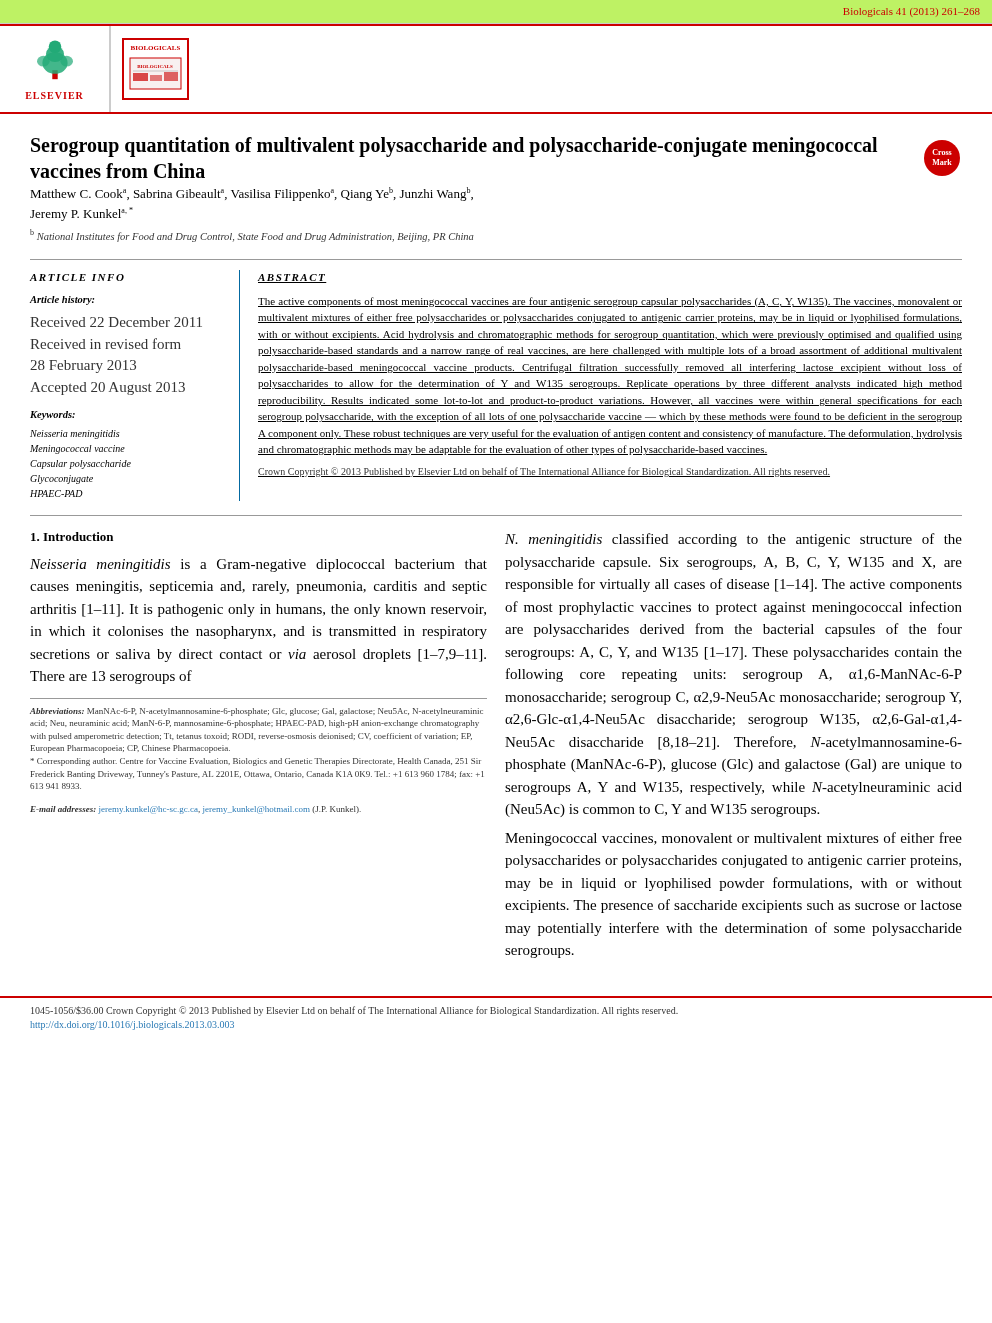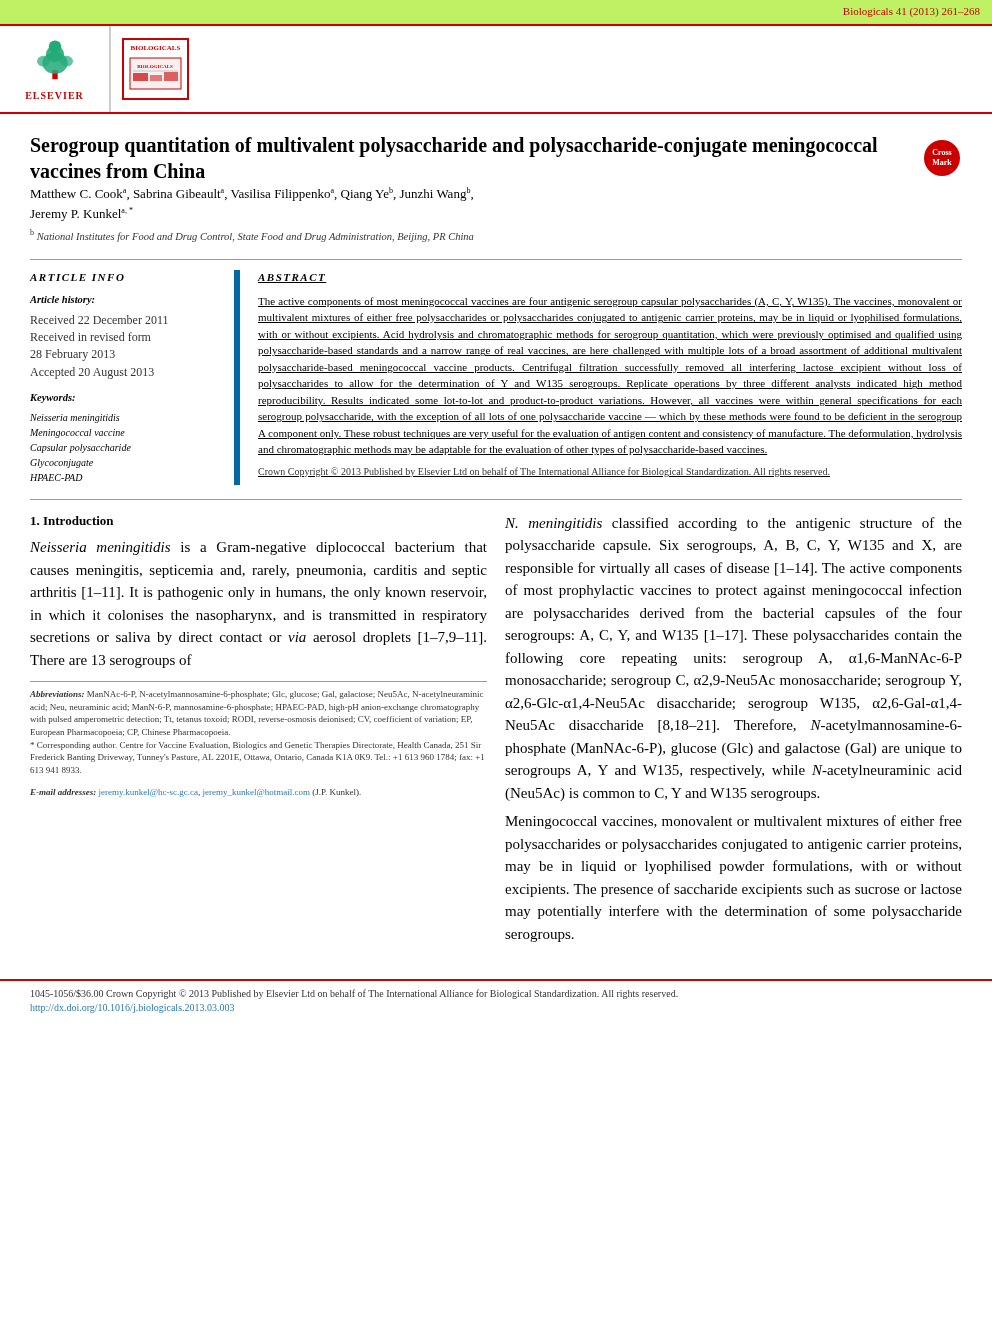--- a/index.html
+++ b/index.html
@@ -149,21 +149,21 @@
     .two-col {
       display: flex;
       gap: 18px;
       margin-bottom: 14px;
       border-top: 1px solid #999;
       padding-top: 10px;
     }
     .col-left {
       width: 210px;
       flex-shrink: 0;
-      border-right: 6px solid #0369a1;
+      border-right: 1px solid #0369a1;
       padding-right: 12px;
     }
     .col-right {
       flex: 1;
       text-decoration: underline;
     }
     .section-heading {
       font-size: 11px;
       font-style: italic;
       font-weight: bold;
@@ -172,21 +172,21 @@
       margin-bottom: 8px;
       color: #000;
     }
     .article-info-label {
       font-size: 10.5px;
       font-style: italic;
       font-weight: bold;
       margin-bottom: 4px;
     }
     .article-info-row {
-      font-size: 12px;
+      font-size: 15px;
       margin-bottom: 1px;
       color: #333;
     }
     .keywords-section {
       margin-top: 10px;
     }
     .keyword-item {
       font-size: 10px;
       font-style: italic;
       line-height: 1.5;

